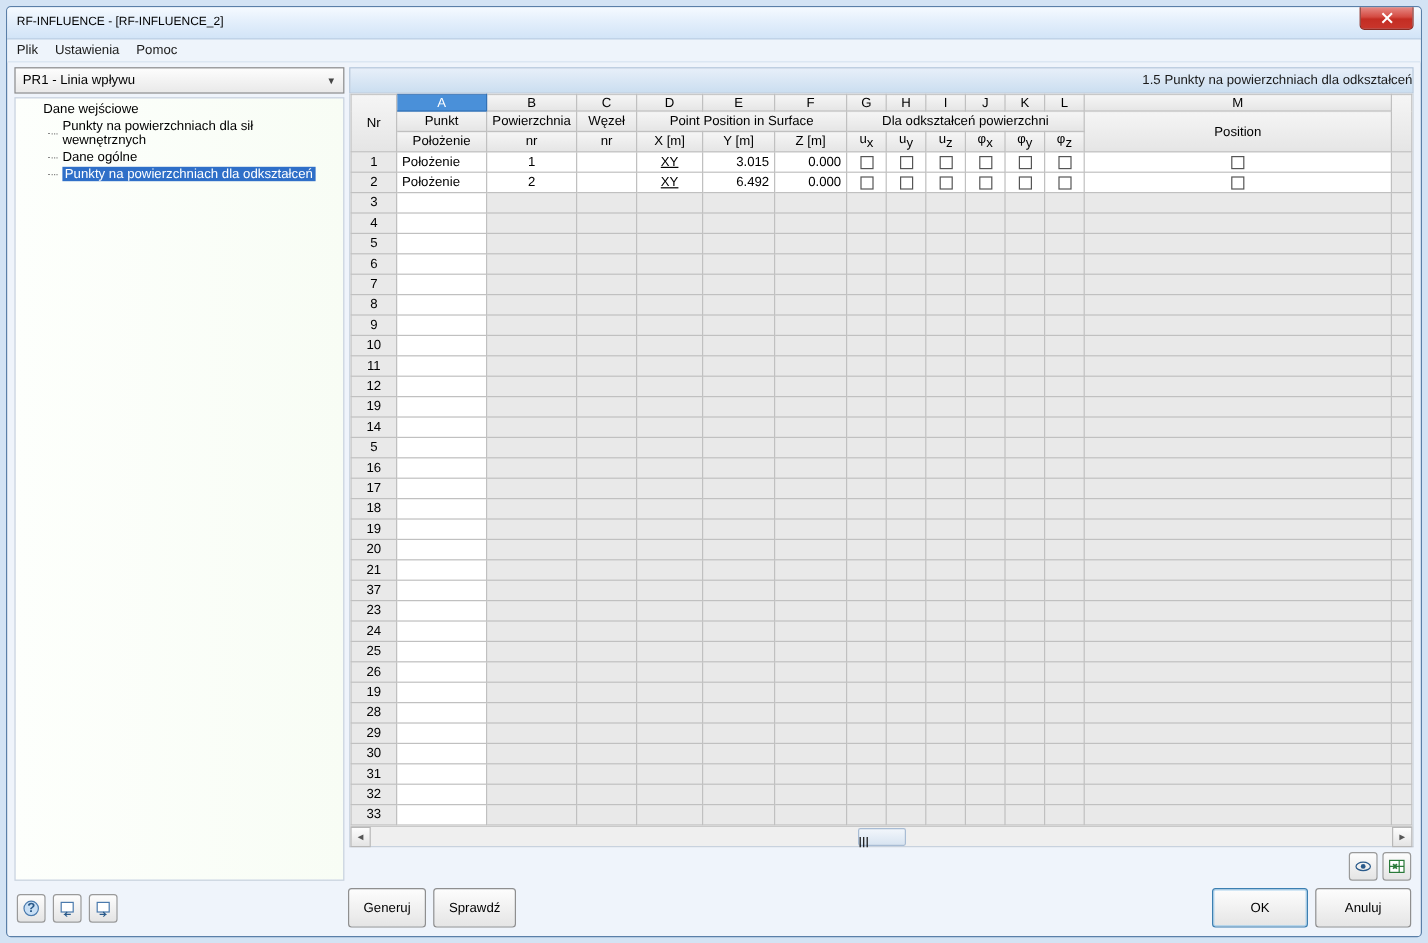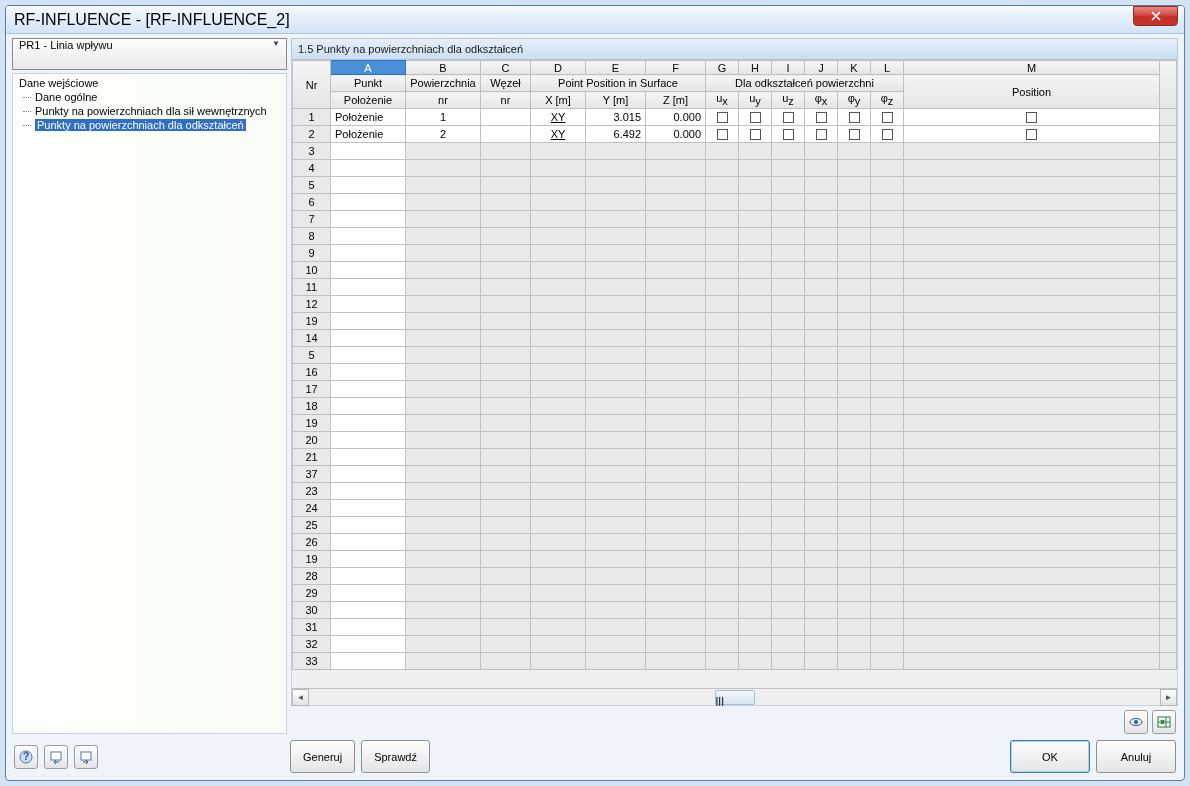--- a/index.html
+++ b/index.html
@@ -1,36 +1,36 @@
 <!DOCTYPE html>
 <html><head>
 <meta charset="utf-8">
 <style>
 * { box-sizing: border-box; margin: 0; padding: 0; font-family: "Segoe UI", Tahoma, sans-serif; font-size: 11px; }
 body { background: #d3e3f4; padding: 5px; }
 .window { background: #eff4fb; border: 1px solid #5a7fa8; border-radius: 4px; overflow: hidden; display: flex; flex-direction: column; height: 776px; }
 .titlebar { background: linear-gradient(to bottom, #f5faff 0%, #e2eefb 50%, #d2e4f7 100%); height: 28px; display: flex; align-items: center; padding-left: 8px; border-bottom: 1px solid #aac2dd; }
-.titlebar .title { color: #000; font-size: 16px; }
+.titlebar .title { color: #000; font-size: 10px; }
 .titlebar .spacer { flex: 1; }
 .close-btn { width: 45px; height: 20px; background: linear-gradient(to bottom, #e68a85 0%, #d44b42 45%, #c42d23 55%, #c9362c 100%); border: 1px solid #8a2a22; border-radius: 0 0 4px 4px; margin-right: 6px; margin-top: -8px; color: #fff; display: flex; align-items: center; justify-content: center; cursor: pointer; }
 .close-btn svg { width: 10px; height: 10px; }
 .menubar { background: #eef4fb; height: 20px; display: flex; align-items: center; padding-left: 8px; gap: 14px; border-bottom: 1px solid #d8e4f0; }
 .menubar span { color: #1a1a1a; cursor: pointer; }
 .content-wrap { flex: 1; padding: 4px 6px 6px 6px; display: flex; flex-direction: column; }
 .main-row { flex: 1; display: flex; gap: 4px; min-height: 0; }
 .left-col { width: 275px; display: flex; flex-direction: column; }
-.combo { height: 32px; background: linear-gradient(to bottom, #fdfdfd, #e9e9e9); border: 1px solid #8a8a8a; display: flex; padding: 0 6px 0 6px; cursor: pointer; }
+.combo { height: 22px; background: linear-gradient(to bottom, #fdfdfd, #e9e9e9); border: 1px solid #8a8a8a; display: flex; align-items: center; padding: 0 6px 0 6px; cursor: pointer; }
 .combo .arrow { margin-left: auto; font-size: 8px; color: #444; }
-.tree { flex: 1; background: linear-gradient(to right, #fdfffc 0%, #f8fdf5 100%); border: 1px solid #c8d2de; margin-top: 3px; padding: 2px 0; overflow: auto; }
+.tree { flex: 1; background: linear-gradient(to right, #fdfffc 0%, #f8fdf5 100%); border: 1px solid #c8d2de; margin-top: 3px; padding: 2px 17px; overflow: auto; }
 .tree .root { padding: 1px 6px; }
 .tree .child { padding: 1px 6px 1px 22px; position: relative; }
 .tree .child::before { content: ""; position: absolute; left: 10px; top: 50%; width: 8px; border-top: 1px dotted #888; }
 .tree .child.selected span { background: #2f6fc8; color: #fff; padding: 0 2px; }
 .right-col { flex: 1; display: flex; flex-direction: column; min-width: 0; }
-.panel-header { height: 22px; background: linear-gradient(to bottom, #e7eff9, #cbdef0); border: 1px solid #b4c6da; display: flex; align-items: center; padding-left: 6px; color: #1a1a1a; }
+.panel-header { height: 22px; background: linear-gradient(to bottom, #e7eff9, #cbdef0); border: 1px solid #b4c6da; display: flex; align-items: center; padding-left: 6px; color: #1a1a1a; justify-content: flex-end; }
 .grid-container { flex: 1; border: 1px solid #c8d2de; border-top: none; background: #f0f0f0; display: flex; flex-direction: column; min-height: 0; }
 .grid-scroll { flex: 1; overflow: auto; }
 table.grid { border-collapse: collapse; width: 100%; background: #e9e9e9; }
 .grid th, .grid td { border: 1px solid #c0c0c0; padding: 0; height: 17px; font-weight: normal; text-align: center; color: #000; }
 .grid thead th { background: linear-gradient(to bottom, #f5f5f5, #e5e5e5); font-weight: normal; }
 .grid thead tr.r0 th { height: 14px; }
 .grid thead th.sel { background: #4a90d9; color: #fff; border: 1px solid #3271b5; }
 .grid .nr { width: 38px; text-align: center; }
 .grid td.data { background: #fff; text-align: center; }
 .grid td.data.left { text-align: left; padding-left: 4px; }
@@ -58,34 +58,39 @@
   <div class="titlebar">
     <span class="title">RF-INFLUENCE - [RF-INFLUENCE_2]</span>
     <span class="spacer"></span>
     <div class="close-btn">
       <svg viewBox="0 0 10 10">
           <path d="M1 1 L9 9 M9 1 L1 9" stroke="#fff" stroke-width="1.7"></path>
         </svg>
     </div>
   </div>
 
+  <div class="menubar">
+    <span>Plik</span>
+    <span>Ustawienia</span>
+    <span>Pomoc</span>
+  </div>
 
   <div class="content-wrap">
     <div class="main-row">
 
       <div class="left-col">
         <div class="combo">
           <span>PR1 - Linia wpływu</span>
           <span class="arrow">▼</span>
         </div>
         <div class="tree">
           <div class="root"><span>Dane wejściowe</span></div>
           <div id="tree-children">
+              <div class="child"><span>Punkty na powierzchniach dla sił wewnętrznych</span></div>
               <div class="child"><span>Dane ogólne</span></div>
-              <div class="child"><span>Punkty na powierzchniach dla sił wewnętrznych</span></div>
               <div class="child selected"><span>Punkty na powierzchniach dla odkształceń</span></div>
             </div>
         </div>
       </div>
 
       <div class="right-col">
         <div class="panel-header">
           <span>1.5 Punkty na powierzchniach dla odkształceń</span>
         </div>
         <div class="grid-container">

